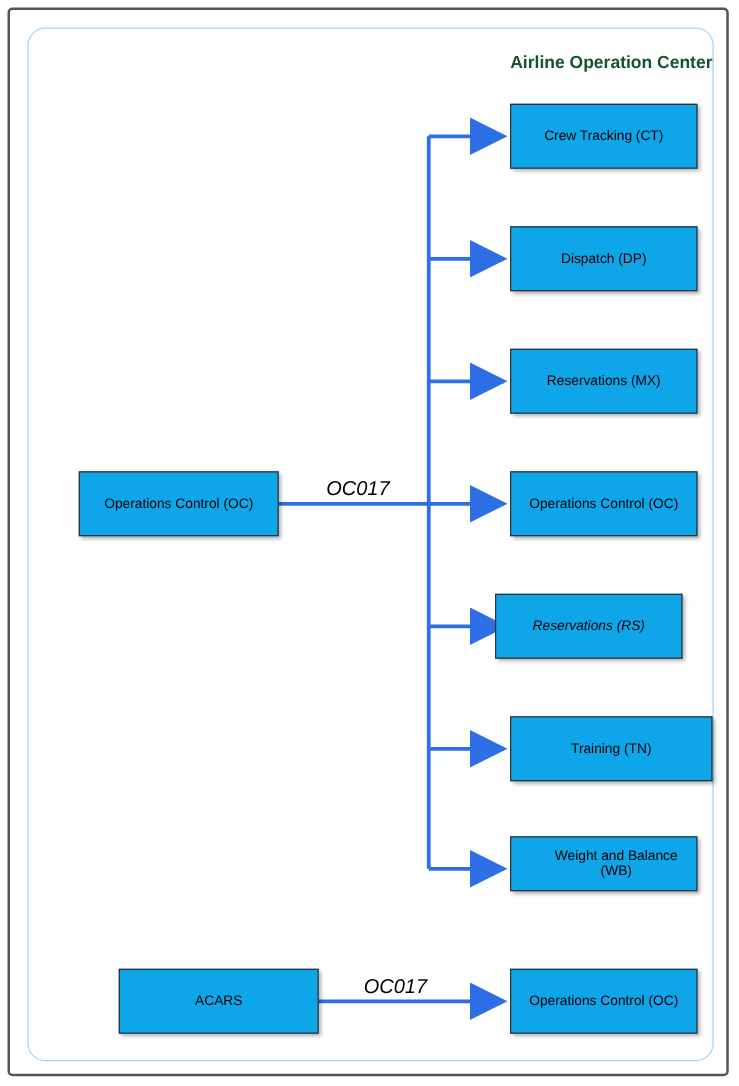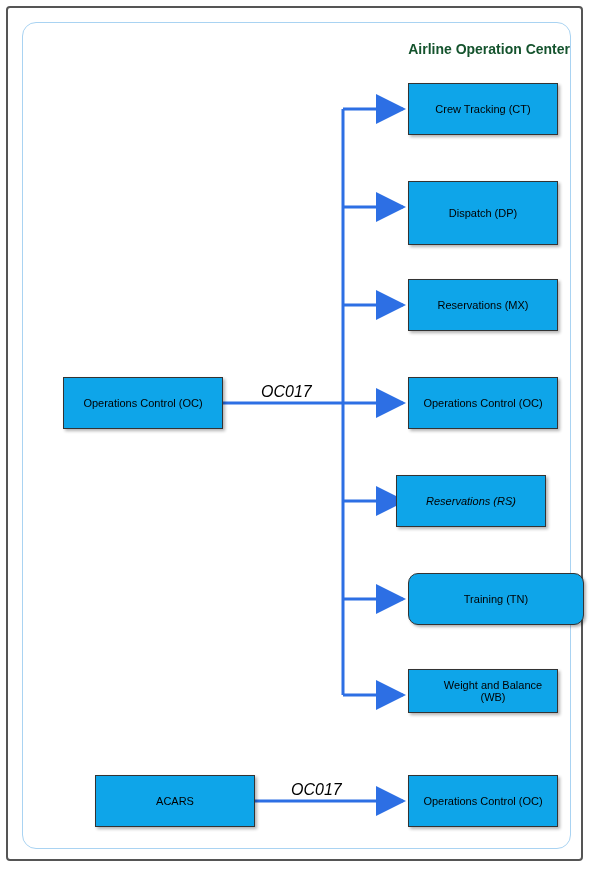--- a/index.html
+++ b/index.html
@@ -99,33 +99,33 @@
 
     <div class="edge-label" style="left:238px; top:360px;">OC017</div>
 
     <div class="node" style="left:40px; top:354px; width:160px; height:52px;">
       <span>Operations Control (OC)</span>
     </div>
 
     <div class="node" style="left:385px; top:60px;  width:150px; height:52px;">
       <span>Crew Tracking (CT)</span>
     </div>
-    <div class="node" style="left:385px; top:158px; width:150px; height:64px;">
+    <div class="node" style="left:385px; top:158px; width:150px; height:52px;">
       <span>Dispatch (DP)</span>
     </div>
     <div class="node" style="left:385px; top:256px; width:150px; height:52px;">
       <span>Reservations (MX)</span>
     </div>
     <div class="node" style="left:385px; top:354px; width:150px; height:52px;">
       <span>Operations Control (OC)</span>
     </div>
     <div class="node" style="left:373px; top:452px; width:150px; height:52px;font-style:italic;">
       <span>Reservations (RS)</span>
     </div>
-    <div class="node" style="left:385px; top:550px; width:176px; height:52px;border-radius:10px;">
+    <div class="node" style="left:385px; top:550px; width:162px; height:52px;">
       <span>Training (TN)</span>
     </div>
     <div class="node" style="left:385px; top:646px; width:150px; height:44px;padding-left:24px;">
       <span>Weight and Balance (WB)</span>
     </div>
 
     <div class="node" style="left:40px; top:752px; width:160px; height:52px;margin-left:32px;">
       <span>ACARS</span>
     </div>
     <div class="edge-label" style="left:268px; top:758px;">OC017</div>

